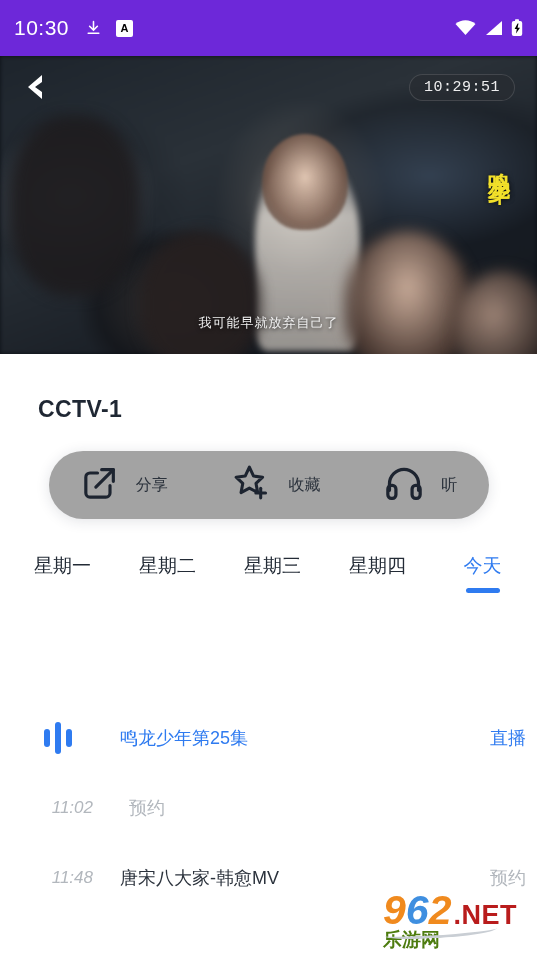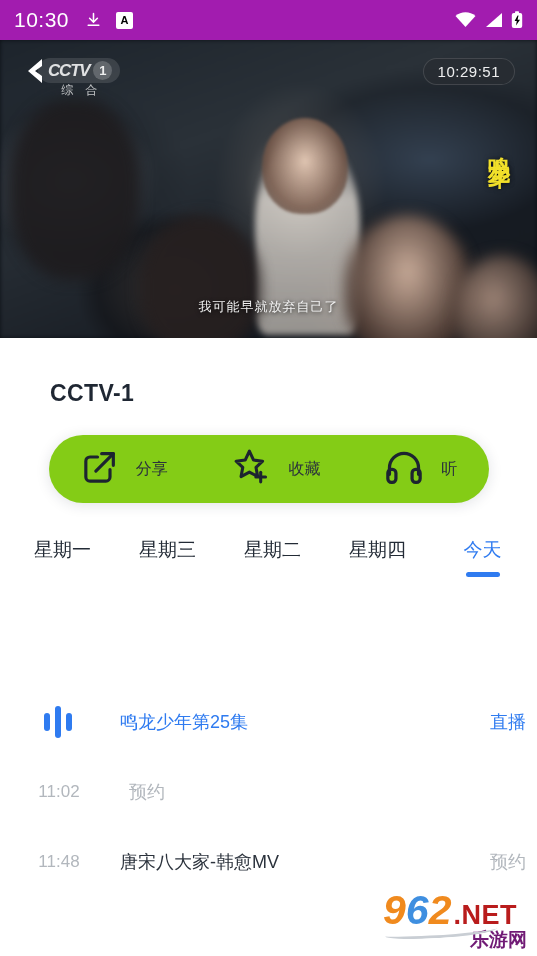--- a/index.html
+++ b/index.html
@@ -6,22 +6,22 @@
   html, body { width:537px; height:956px; }
   body {
     font-family: "Liberation Sans", "DejaVu Sans", sans-serif;
     background:#ffffff;
     overflow:hidden;
     position:relative;
   }
 
   
   .status-bar{
-    height:40px; width:100%;
-    background:#a21caf;
+    height:56px; width:100%;
+    background:#6d28d9;
     display:flex; align-items:center;
     padding:0 14px;
     color:#fff;
     position:relative; z-index:30;
   }
   .status-time{
     font-size:21px; font-weight:400; letter-spacing:0.5px;
     color:#fff;
   }
   .status-left-icons{ display:flex; align-items:center; gap:14px; margin-left:16px; }
@@ -106,21 +106,21 @@
     font-size:12px; letter-spacing:12px; text-indent:12px;
     line-height:1;
   }
   .video-clock{
     position:absolute; right:22px; top:18px;
     background:rgba(40,45,50,0.72);
     border:1px solid rgba(255,255,255,0.13);
     border-radius:14px;
     padding:4px 14px;
     color:rgba(255,255,255,0.92);
-    font-family:Liberation Sans, sans-serif;
+    font-family:Liberation Mono, monospace;
     font-size:15px; letter-spacing:0.5px;
     z-index:5;
   }
   .video-title-vert{
     position:absolute; right:22px; top:100px;
     color:#f2e02a;
     font-size:22px; font-weight:700;
     writing-mode:vertical-rl;
     letter-spacing:3px;
     text-shadow:0 0 5px rgba(0,0,0,0.55);
@@ -132,31 +132,31 @@
     text-align:center;
     color:#f2f2f2;
     font-size:13px;
     letter-spacing:1px;
     text-shadow:0 1px 4px rgba(0,0,0,0.85);
     z-index:5;
   }
 
   
   .channel-title{
-    margin:42px 0 0 50px;
+    margin:42px 0 0 38px;
     font-size:23px; font-weight:700;
     color:#1f2733;
     letter-spacing:0.4px;
   }
 
   
   .action-bar{
     margin:28px auto 0;
     width:440px; height:68px;
-    background:#84cc16;
+    background:#a3a3a3;
     border-radius:34px;
     box-shadow:0 2px 14px rgba(30,40,60,0.13);
     display:flex; align-items:center;
     justify-content:space-around;
   }
   .action-item{
     display:flex; align-items:center; gap:16px;
     padding:0 4px;
   }
   .action-label{ font-size:16px; color:#2b323c; }
@@ -190,22 +190,23 @@
   .program-list{ margin-top:110px; }
   .program-row{
     height:70px;
     display:flex; align-items:center;
     padding:0 11px 0 25px;
   }
   .row-time{
     width:68px;
     font-size:17px;
     color:#b2b7bd;
-    text-align:center;
+    text-align:right;
     flex:0 0 auto;
+    font-style:italic;
   }
   .eq-icon{
     width:68px; flex:0 0 auto;
     display:flex; align-items:center; gap:5px; padding-left:19px;
   }
   .eq-bar{ width:6px; border-radius:3px; background:#2f7bf0; }
   .eq-bar.b1{ height:18px; }
   .eq-bar.b2{ height:32px; }
   .eq-bar.b3{ height:18px; }
   .row-name{
@@ -229,22 +230,22 @@
     z-index:40;
     width:148px; height:62px;
     pointer-events:none;
   }
   .wm-row{ display:flex; align-items:baseline; line-height:1; }
   .wm-9{ font-size:41px; font-weight:800; font-style:italic; color:#f08a1e; }
   .wm-6{ font-size:41px; font-weight:800; font-style:italic; color:#3f8fe0; }
   .wm-2{ font-size:41px; font-weight:800; font-style:italic; color:#f08a1e; }
   .wm-net{ font-size:27px; font-weight:800; color:#b91c1c; letter-spacing:0.5px; margin-left:2px; }
   .wm-cn{
-    font-size:19px; font-weight:800; color:#701a75;
-    text-align:right; margin-top:-4px; padding-right:4px;
+    font-size:19px; font-weight:800; color:#4d7c0f;
+    margin-top:-4px; padding-right:4px;
   }
   .wm-swoosh{
     position:absolute; left:2px; bottom:14px;
     width:112px; height:12px;
     border-bottom:3px solid #c9ced4;
     border-radius:0 0 60% 40%;
     transform:rotate(-3deg);
   }
 </style>
 </head>
@@ -293,27 +294,20 @@
   <div class="blurfig bf3"></div>
 
   <div class="video-backbtn">
     <span>
       <svg width="26" height="28" viewBox="0 0 26 28">
         <path d="M20 2 6 14l14 12V19L13 14 20 9Z" fill="#ffffff"></path>
       </svg>
     </span>
   </div>
 
-  <div class="video-logo">
-    <div class="logo-pill">
-      <span class="logo-cctv">CCTV</span>
-      <span class="logo-num">1</span>
-    </div>
-    <div class="logo-sub">综合</div>
-  </div>
 
   <div class="video-clock">10:29:51</div>
   <div class="video-title-vert">鸣龙少年</div>
   <div class="video-subtitle">我可能早就放弃自己了</div>
 </div>
 
 <div class="channel-title">CCTV-1</div>
 
 <div class="action-bar">
 
@@ -350,24 +344,24 @@
     <span class="action-label">听</span>
   </div>
 
 </div>
 
 <div class="tabs">
   <div class="tab">
     <span>星期一</span>
   </div>
   <div class="tab">
+    <span>星期二</span>
+  </div>
+  <div class="tab">
     <span>星期三</span>
-  </div>
-  <div class="tab">
-    <span>星期二</span>
   </div>
   <div class="tab">
     <span>星期四</span>
   </div>
   <div class="tab active">
     <span>今天</span>
     <span class="tab-underline"></span>
   </div>
   <div class="tab">
     

